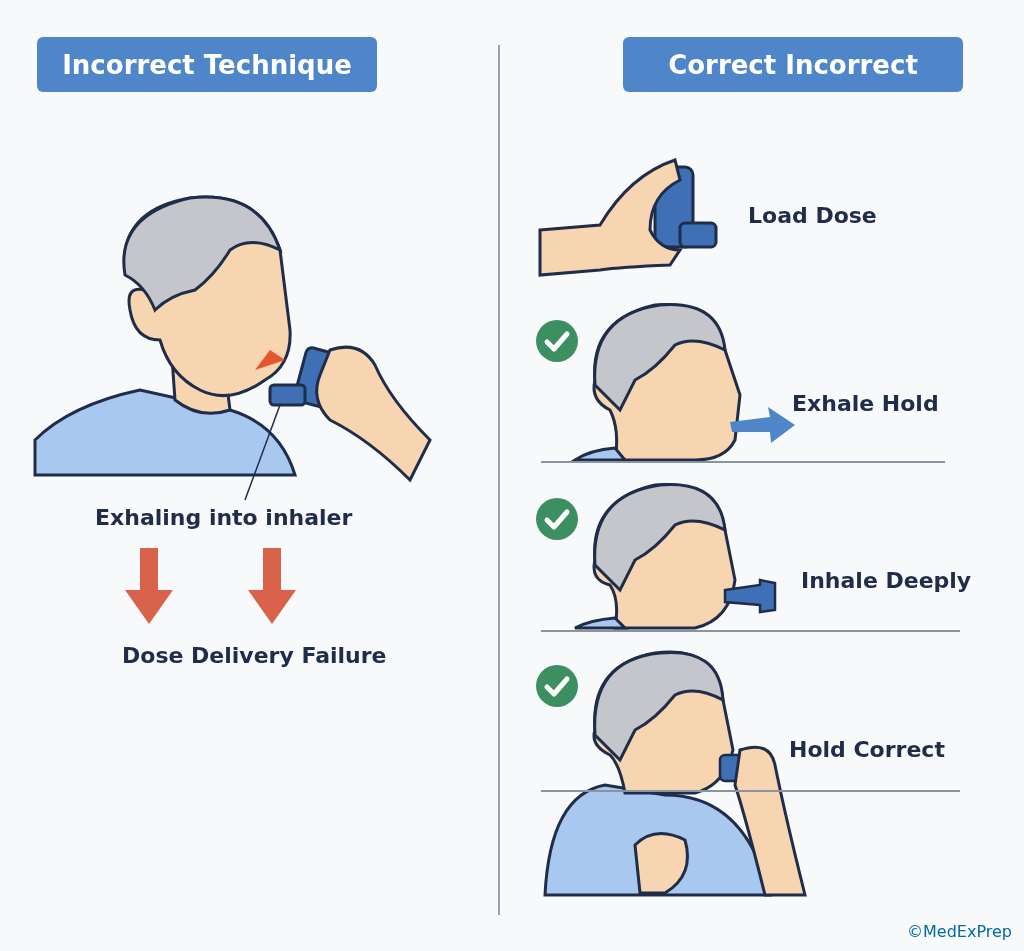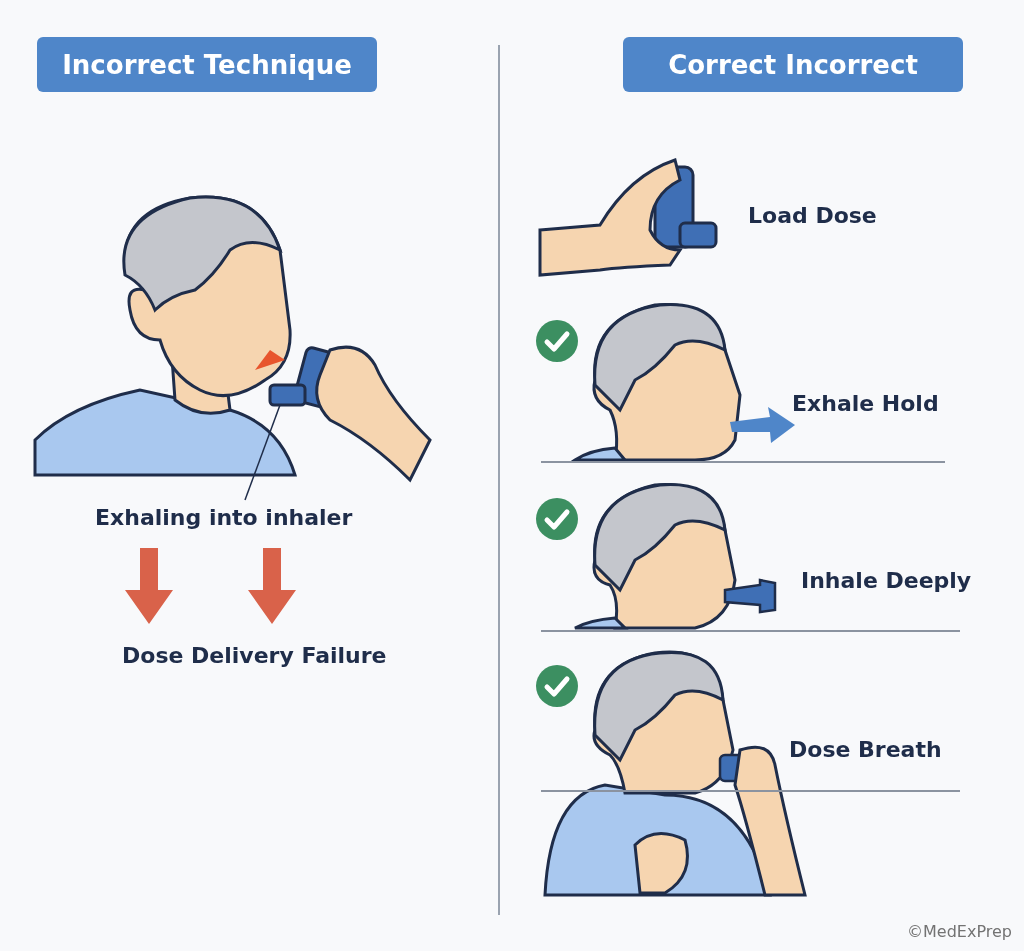--- a/index.html
+++ b/index.html
@@ -4,21 +4,21 @@
 <style>
   html, body { margin:0; padding:0; }
   body { width:1024px; height:951px; background:#f8f9fb; position:relative; overflow:hidden;
          font-family:"DejaVu Sans", sans-serif; color:#1f2d4a; }
   .hdr { position:absolute; background:#4f86c9; color:#fff; border-radius:6px;
          font-size:26px; font-weight:bold; display:flex; align-items:center; justify-content:center; }
   .divider { position:absolute; left:498px; top:45px; width:1.5px; height:870px; background:#9aa3b0; }
   .lbl { position:absolute; font-size:22px; color:#1f2d4a; white-space:nowrap;font-weight:bold; }
   .rule { position:absolute; height:1.5px; background:#8b93a0; }
   .check { position:absolute; width:42px; height:42px; border-radius:50%; background:#3c8f61; }
-  .footer { position:absolute; right:12px; bottom:10px; font-size:16px; color:#737373; }
+  .footer { position:absolute; right:12px; bottom:10px; font-size:16px; color:#0369a1; }
   svg { position:absolute; overflow:visible; }
 </style>
 </head>
 <body>
 
 <div class="hdr" style="left:37px;top:37px;width:340px;height:55px;">
     <span>Incorrect Technique</span>
   </div>
 <div class="hdr" style="left:623px;top:37px;width:340px;height:55px;">
     <span>Correct Incorrect</span>
@@ -90,16 +90,16 @@
     </svg>
   </div>
 <svg style="left:545px;top:645px;" width="260" height="250" viewBox="0 0 260 250">
   <path d="M0 250 Q5 150 60 140 L120 150 Q200 150 225 250 Z" fill="#a9c8ef" stroke="#1f2d4a" stroke-width="3"></path>
   <path d="M50 85 Q45 20 110 8 Q170 0 178 55 L188 105 Q180 140 150 148 L80 148 Q75 120 65 110 Q45 100 50 85 Z" fill="#f6d5b0" stroke="#1f2d4a" stroke-width="3"></path>
   <path d="M50 90 Q45 15 115 8 Q175 2 178 55 Q150 40 130 50 Q110 75 90 85 L75 115 Q60 100 50 90 Z" fill="#c4c6cc" stroke="#1f2d4a" stroke-width="3"></path>
   <rect x="175" y="110" width="32" height="26" rx="5" fill="#3f6fb5" stroke="#1f2d4a" stroke-width="2.5"></rect>
   <path d="M195 105 Q225 95 230 120 Q240 170 260 250 L220 250 Q200 170 190 140 Z" fill="#f6d5b0" stroke="#1f2d4a" stroke-width="3"></path>
   <path d="M90 200 Q110 180 140 195 Q150 230 120 248 L95 248 Z" fill="#f6d5b0" stroke="#1f2d4a" stroke-width="3"></path>
 </svg>
-<div class="lbl" style="left:789px;top:737px;">Dose Breath</div>
+<div class="lbl" style="left:789px;top:737px;">Hold Correct</div>
 <div class="rule" style="left:541px;top:790px;width:419px;"></div>
 
 <div class="footer">©MedExPrep</div>
 
 </body></html>

